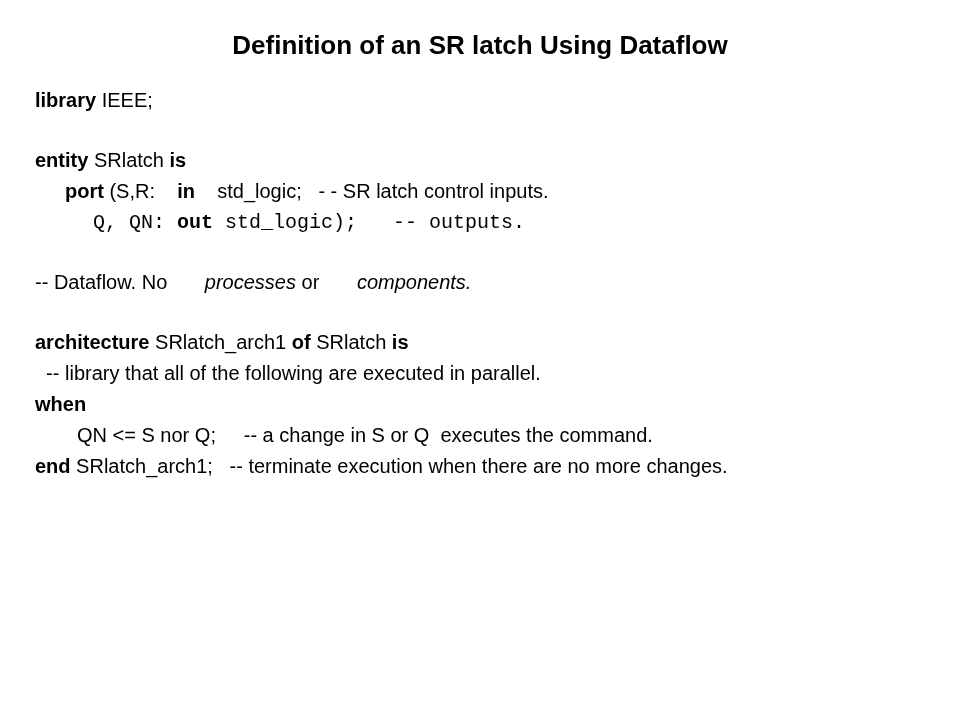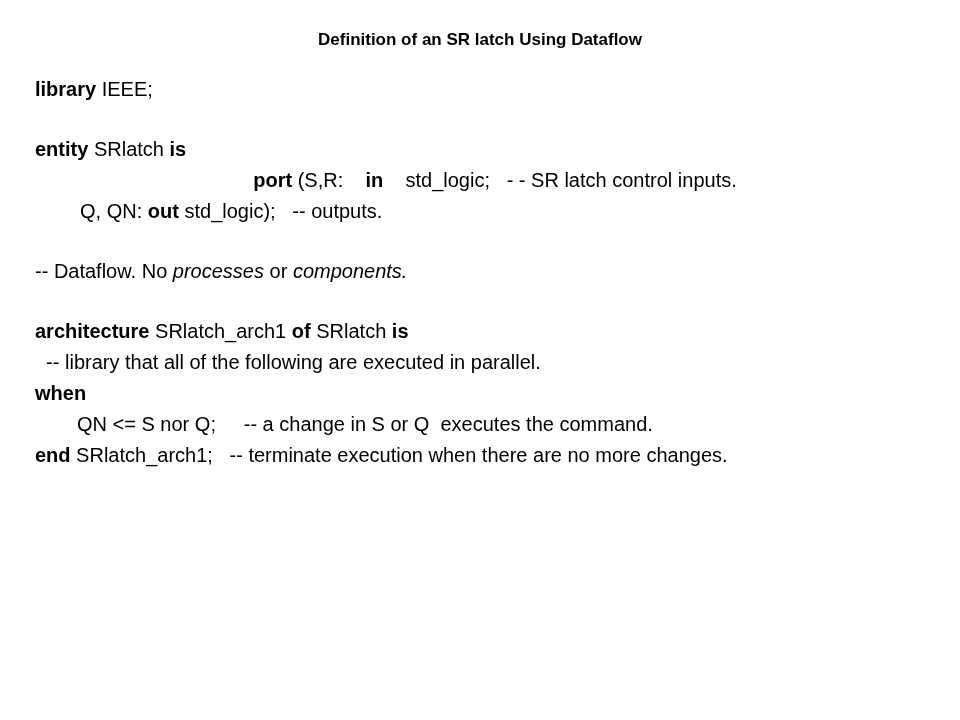--- a/index.html
+++ b/index.html
@@ -5,34 +5,34 @@
     * { margin: 0; padding: 0; box-sizing: border-box; }
     body {
       width: 960px;
       height: 720px;
       background: #fff;
       font-family: Arial, Helvetica, sans-serif;
       color: #000;
       padding: 30px 35px 30px 35px;
     }
     .title {
-      font-size: 17px;
+      font-size: 26px;
       font-weight: bold;
       text-align: center;
       margin-bottom: 24px;
     }
     .code-body {
       font-size: 20px;
       line-height: 1.55;
     }
     .line { white-space: pre; }
     .b { font-weight: bold; }
-    .i { font-style: italic; }
-    .indent1 { margin-left: 30px; text-align: center; }
-    .indent2 { margin-left: 45px; }
+    .i { font-style: italic; margin-left: 32px; }
+    .indent1 { margin-left: 30px; }
+    .indent2 { margin-left: 58px; font-family: Liberation Mono, monospace; }
     .indent3 { margin-left: 42px; }
     .gap { height: 29px; }
   </style>
 </head>
 <body>
 
 <div class="title">Definition of an SR latch Using Dataflow</div>
 
 <div class="code-body">
   <div class="line"><span class="b">library</span><span> IEEE;</span></div>

